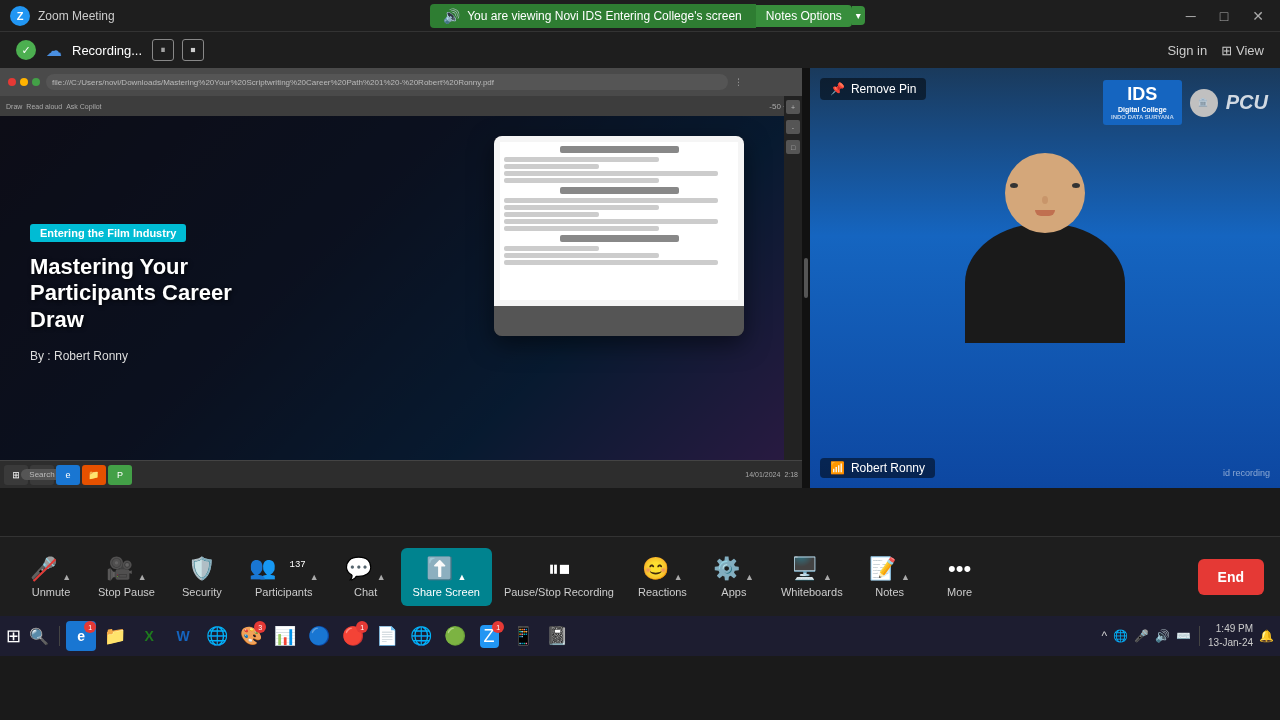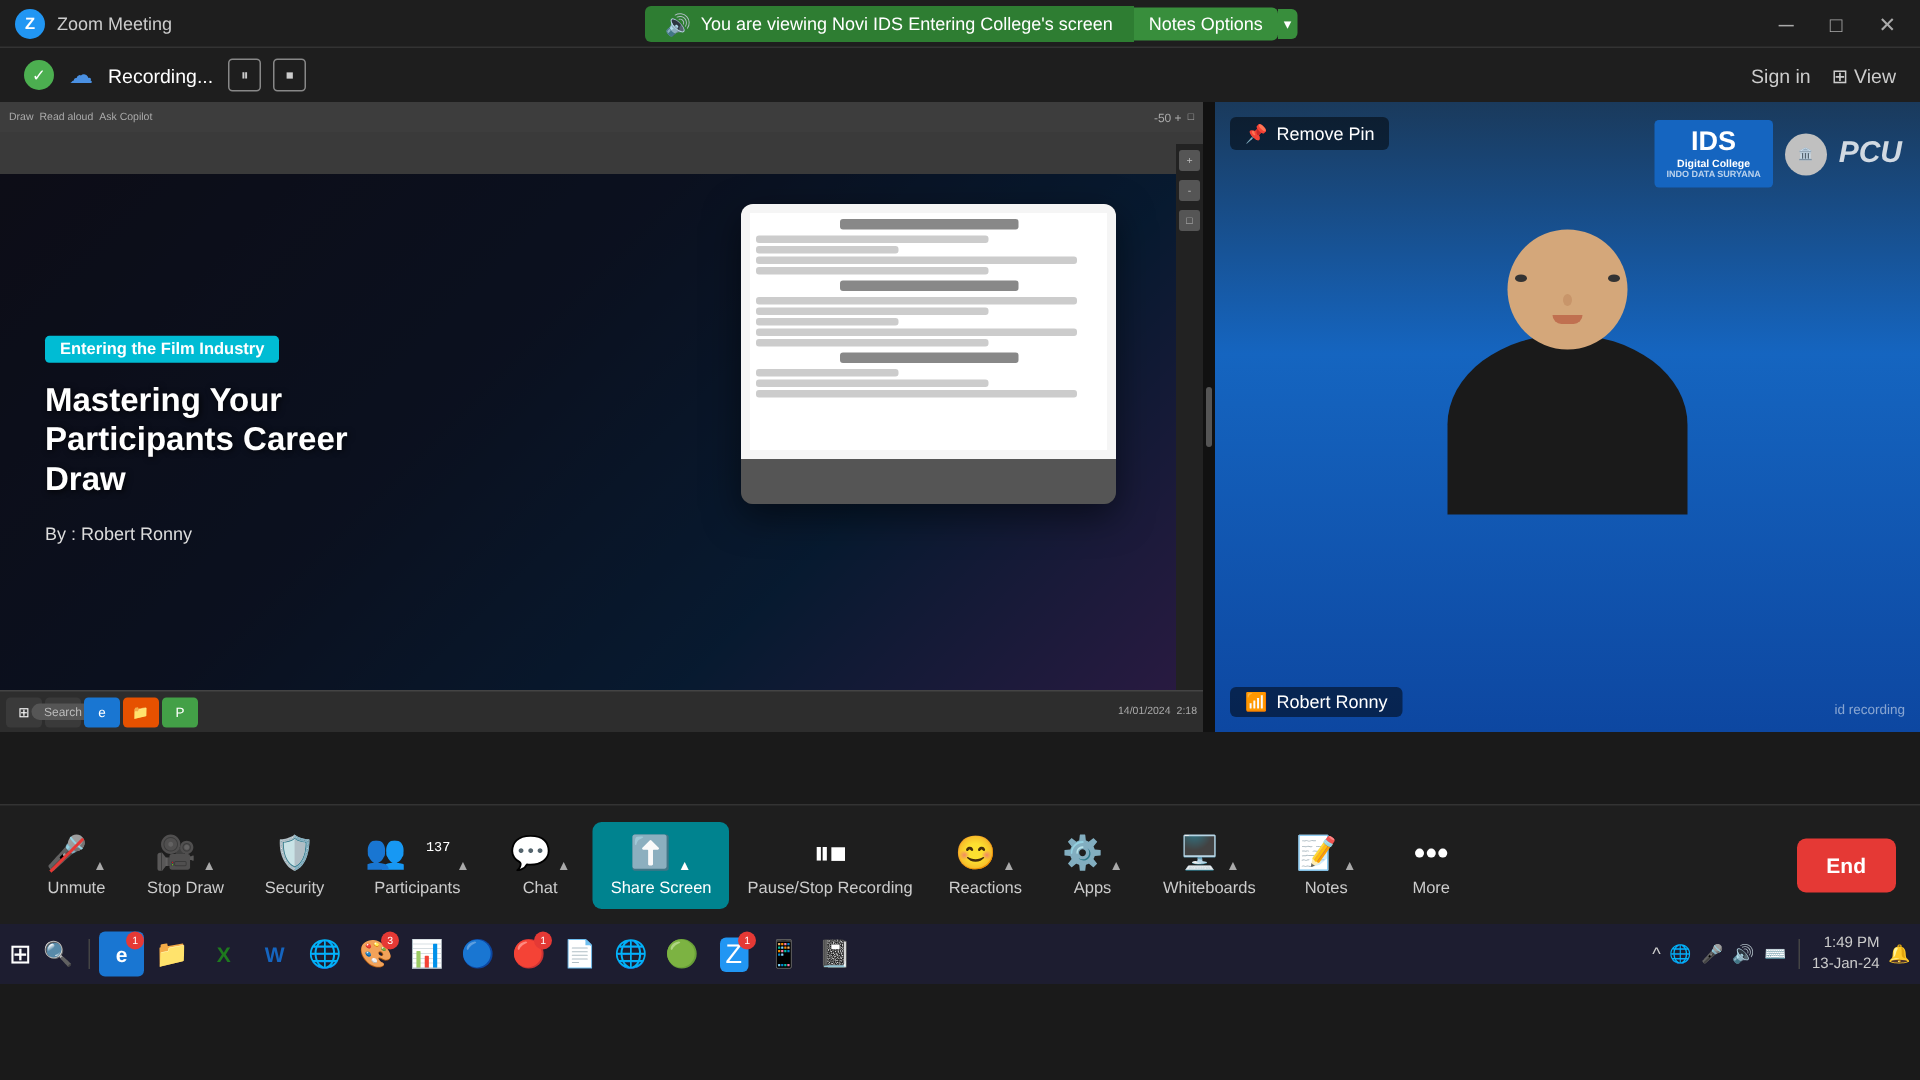--- a/index.html
+++ b/index.html
@@ -722,20 +722,33 @@
       <span>⊞</span>
       <span>View</span>
     </span>
   </div>
 </div>
 
 <div id="main-content">
 
   <div id="screen-area">
     <div id="browser-window">
+      <div id="browser-topbar">
+        <div id="browser-dot-row">
+          <div class="browser-dot" style="background:#e53935;"></div>
+          <div class="browser-dot" style="background:#ffb300;"></div>
+          <div class="browser-dot" style="background:#43a047;"></div>
+        </div>
+        <div id="browser-addressbar">
+          <span>file:///C:/Users/novi/Downloads/Mastering%20Your%20Scriptwriting%20Career%20Path%201%20-%20Robert%20Ronny.pdf</span>
+        </div>
+        <div style="width:60px;display:flex;gap:4px;">
+          <span style="font-size:9px;color:#aaa;">⋮</span>
+        </div>
+      </div>
       <div id="browser-toolbar">
         <span class="toolbar-btn-small">Draw</span>
         <span class="toolbar-btn-small">Read aloud</span>
         <span class="toolbar-btn-small">Ask Copilot</span>
         <div style="flex:1;"></div>
         <span class="toolbar-btn-small" style="font-size:8px;">-50 +</span>
         <span class="toolbar-btn-small">□</span>
       </div>
 
       <div id="slide-content">
@@ -858,21 +871,21 @@
         <span class="chevron-up">▲</span>
       </div>
       <span class="toolbar-label">Unmute</span>
     </div>
 
     <div class="toolbar-item">
       <div class="toolbar-item-row">
         <div class="toolbar-icon">🎥</div>
         <span class="chevron-up">▲</span>
       </div>
-      <span class="toolbar-label">Stop Draw</span>
+      <span class="toolbar-label">Stop Pause</span>
     </div>
 
     <div class="toolbar-item">
       <div class="toolbar-item-row">
         <div class="toolbar-icon">🛡️</div>
       </div>
       <span class="toolbar-label">Security</span>
     </div>
 
     <div class="toolbar-item">

